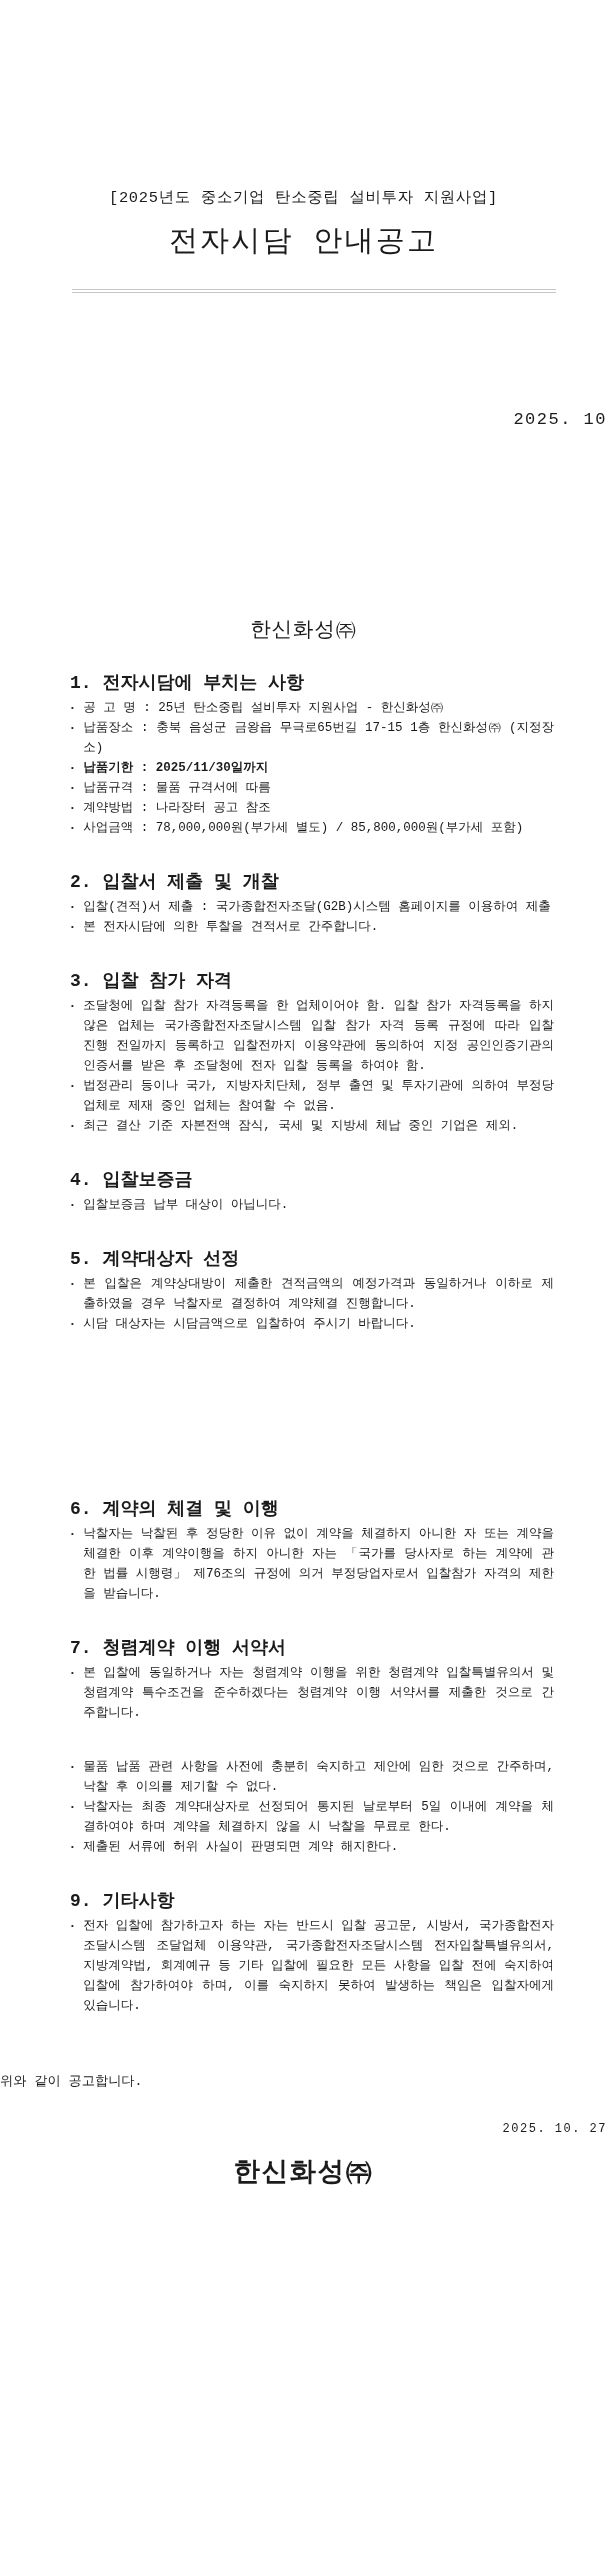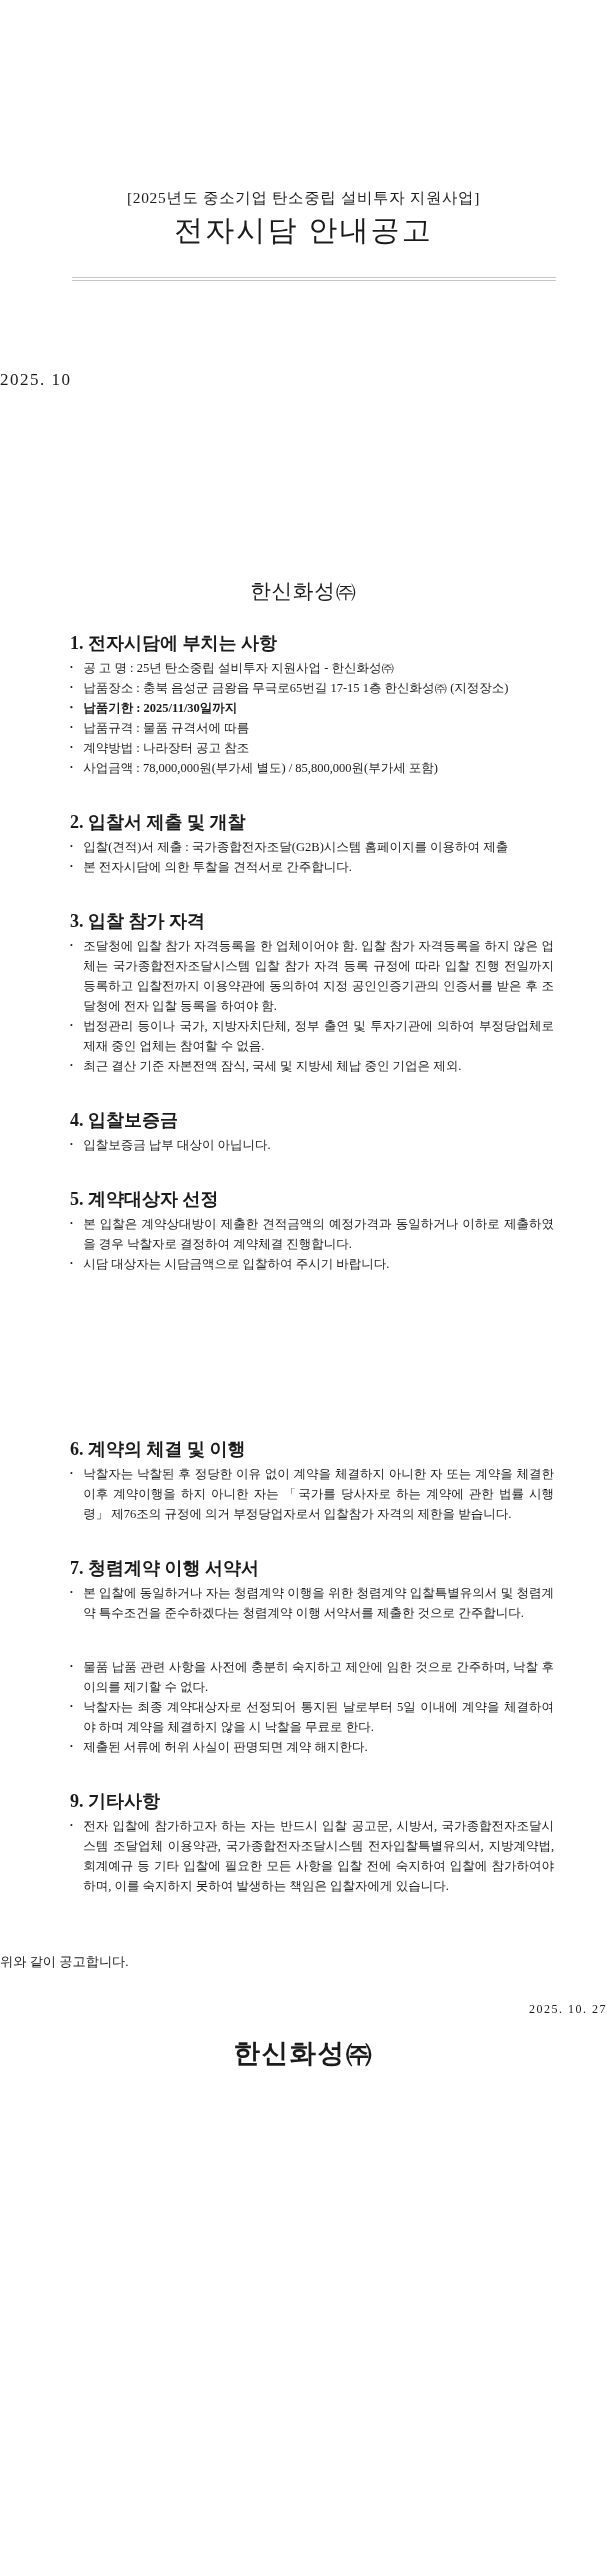--- a/index.html
+++ b/index.html
@@ -9,47 +9,47 @@
   }
   .page {
     position: relative;
     width: 607px;
     height: 2576px;
     margin: 0 auto;
     background: #ffffff;
     overflow: hidden;
     box-sizing: border-box;
     padding-top: 187px;
-    font-family: Liberation Serif, serif;
+    font-family: Liberation Mono, monospace;
     color: #1b1b1b;
   }
   .cover-subtitle {
     text-align: center;
     font-size: 15.4px;
     line-height: 22px;
     letter-spacing: 0.7px;
   }
   .cover-title {
     text-align: center;
     font-size: 29px;
     line-height: 35px;
-    margin-top: 4px;
+    margin-top: 16px;
     letter-spacing: 2.2px;
   }
   .rule {
     height: 2.2px;
     border-top: 0.7px solid #bdbdbd;
     border-bottom: 0.7px solid #d2d2d2;
     margin: 29px 51px 0 72px;
   }
   .cover-date {
-    text-align: left;
+    text-align: right;
     font-size: 17px;
     line-height: 22px;
-    margin-top: 88px;
+    margin-top: 116px;
     letter-spacing: 1.5px;
   }
   .cover-company {
     text-align: center;
     font-size: 20.6px;
     line-height: 26.5px;
     margin-top: 187px;
     letter-spacing: 0.7px;
   }
   .intro {

